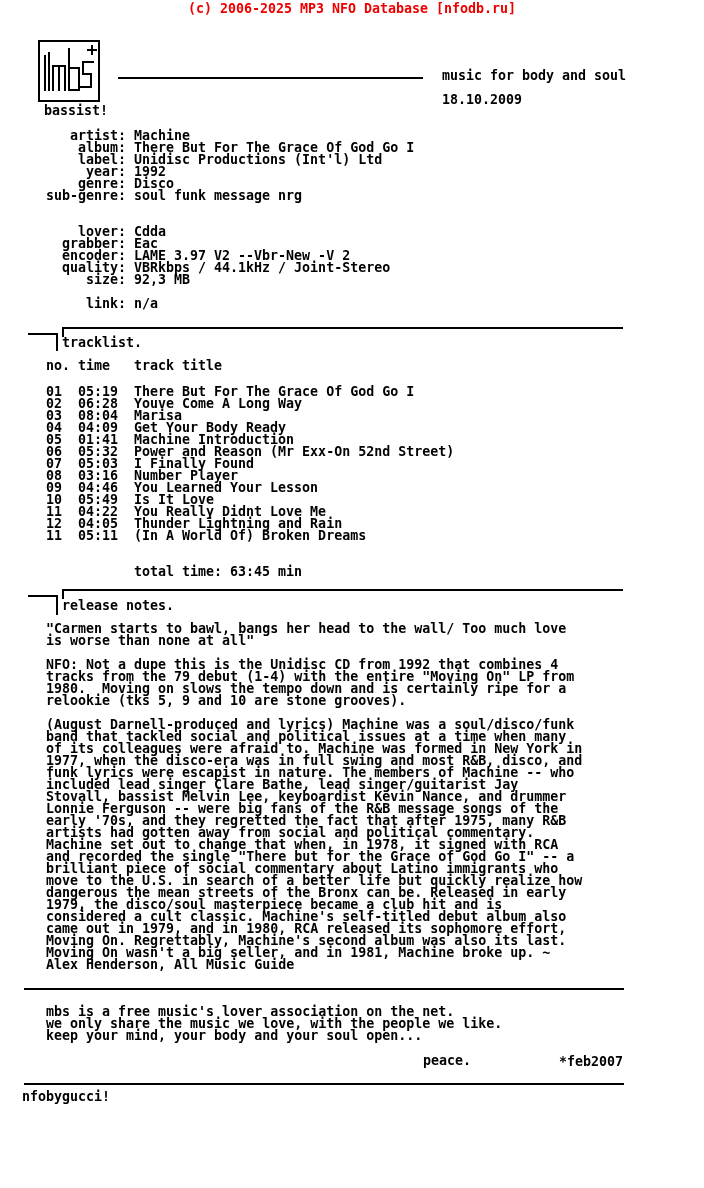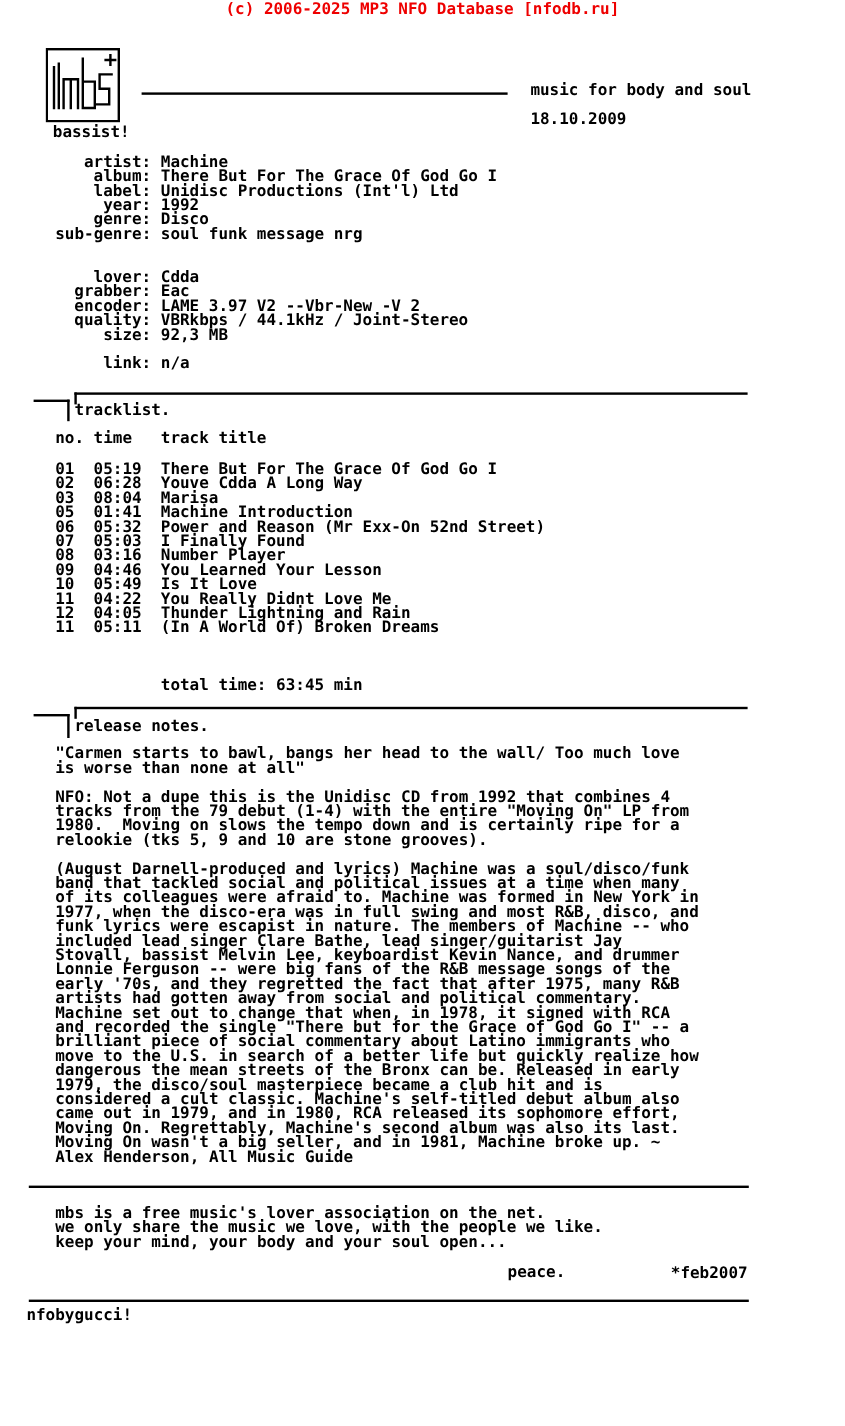--- a/index.html
+++ b/index.html
@@ -87,24 +87,25 @@
   <div class="abs hline" style="left:28px;top:333px;width:30px"></div>
   <div class="abs vline" style="left:56px;top:333px;height:18px"></div>
   <div class="abs" style="left:62px;top:337px">tracklist.</div>
 
   <div class="abs trow" style="left:46px;top:360px"><span class="c1">no.</span><span class="c2">time</span><span class="c3">track title</span></div>
 
   <div class="abs" style="left:46px;top:386px">
 
       <div class="trow"><span class="c1">01</span><span class="c2">05:19</span><span class="c3">There But For The Grace Of God Go I</span></div>
 
-      <div class="trow"><span class="c1">02</span><span class="c2">06:28</span><span class="c3">Youve Cdda A Long Way</span></div>
+      <div class="trow"><span class="c1">02</span><span class="c2">06:28</span><span class="c3">Youve Come A Long Way</span></div>
 
       <div class="trow"><span class="c1">03</span><span class="c2">08:04</span><span class="c3">Marisa</span></div>
 
+      <div class="trow"><span class="c1">04</span><span class="c2">04:09</span><span class="c3">Get Your Body Ready</span></div>
 
       <div class="trow"><span class="c1">05</span><span class="c2">01:41</span><span class="c3">Machine Introduction</span></div>
 
       <div class="trow"><span class="c1">06</span><span class="c2">05:32</span><span class="c3">Power and Reason (Mr Exx-On 52nd Street)</span></div>
 
       <div class="trow"><span class="c1">07</span><span class="c2">05:03</span><span class="c3">I Finally Found</span></div>
 
       <div class="trow"><span class="c1">08</span><span class="c2">03:16</span><span class="c3">Number Player</span></div>
 
       <div class="trow"><span class="c1">09</span><span class="c2">04:46</span><span class="c3">You Learned Your Lesson</span></div>

